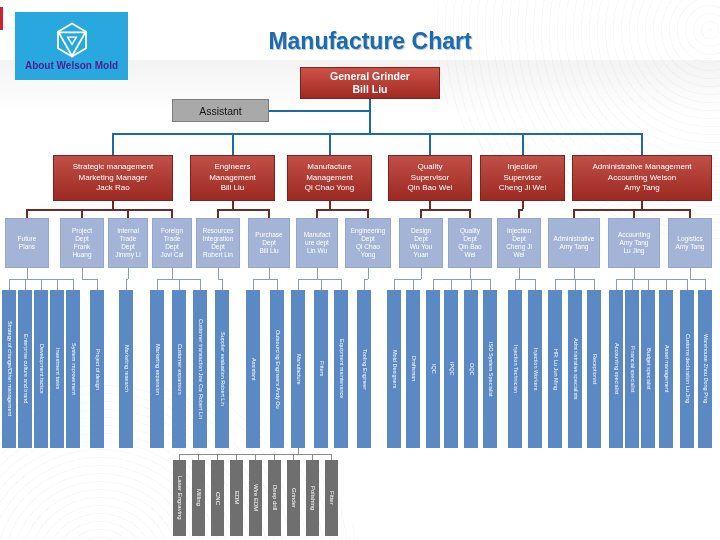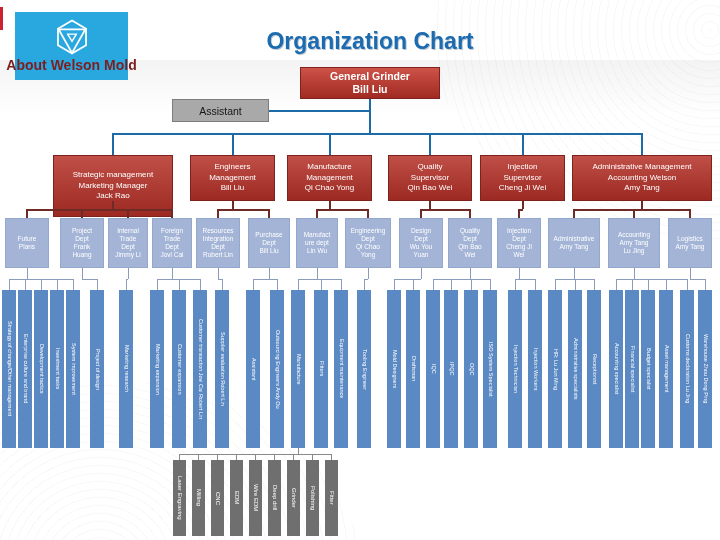--- a/index.html
+++ b/index.html
@@ -7,21 +7,21 @@
   #stage{position:relative;width:720px;height:540px;background:#ffffff;overflow:hidden;}
   .rings{position:absolute;border-radius:50%;
     background:repeating-radial-gradient(circle, rgba(130,130,130,.055) 0 1px, transparent 1px 8px);
     pointer-events:none;}
   .topband{position:absolute;left:0;top:60px;width:720px;height:55px;
     background:linear-gradient(180deg, rgba(190,190,190,.18), rgba(255,255,255,0));}
   .redstrip{position:absolute;left:0;top:7px;width:3px;height:23px;background:#cc2233;}
   .logo{position:absolute;left:15px;top:12px;width:113px;height:68px;background:#29a8e0;
     display:flex;flex-direction:column;align-items:center;justify-content:center;gap:2px;}
   .logo .cube{width:36px;height:36px;}
-  .logo .lg-text{color:#7f1d1d;font-weight:bold;font-size:14px;white-space:nowrap;}
+  .logo .lg-text{color:#4c1d95;font-weight:bold;font-size:10px;white-space:nowrap;}
   .title{position:absolute;left:240px;top:28px;width:260px;text-align:center;
     font-size:23px;font-weight:bold;color:#1b6bb0;letter-spacing:0;
     text-shadow:1px 1px 0 rgba(25,55,95,.3);white-space:nowrap;}
   .node{position:absolute;display:flex;align-items:center;justify-content:center;
     text-align:center;color:#fff;white-space:pre-line;box-sizing:border-box;}
   .gm{background:linear-gradient(180deg,#cd5248,#a02a22);border:1px solid #7e221d;
     font-size:10.5px;font-weight:bold;line-height:1.25;}
   .assist{background:#a9a9a9;border:1px solid #7d7d7d;color:#151515;font-size:10.5px;}
   .l2{background:linear-gradient(180deg,#c04f47,#9c2a23);border:1px solid #7e221d;
     font-size:8px;line-height:1.3;}
@@ -51,27 +51,27 @@
 
   <div class="logo">
     <svg class="cube" viewBox="0 0 100 100">
       <polygon points="50,4 89,27 89,73 50,96 11,73 11,27" fill="none" stroke="#ffffff" stroke-width="5"></polygon>
       <polygon points="13,29 87,29 50,94" fill="none" stroke="#ffffff" stroke-width="5"></polygon>
       <polygon points="38,42 62,42 50,62" fill="none" stroke="#ffffff" stroke-width="4"></polygon>
     </svg>
     <div class="lg-text">About Welson Mold</div>
   </div>
 
-  <div class="title">Organization Chart</div>
+  <div class="title">Manufacture Chart</div>
 
 
 <div class="node gm" style="left: 300px; top: 67px; width: 140px; height: 32px;">General Grinder
 Bill Liu</div>
     <div class="node assist" style="left: 172px; top: 99px; width: 97px; height: 23px;">Assistant</div>
-    <div class="node l2" style="left: 53px; top: 155px; width: 120px; height: 62px;">Strategic management
+    <div class="node l2" style="left: 53px; top: 155px; width: 120px; height: 46px;">Strategic management
 Marketing Manager
 Jack Rao</div>
     <div class="node l2" style="left: 190px; top: 155px; width: 85px; height: 46px;">Engineers
 Management
 Bill Liu</div>
     <div class="node l2" style="left: 287px; top: 155px; width: 85px; height: 46px;">Manufacture
 Management
 Qi Chao Yong</div>
     <div class="node l2" style="left: 388px; top: 155px; width: 84px; height: 46px;">Quality
 Supervisor

